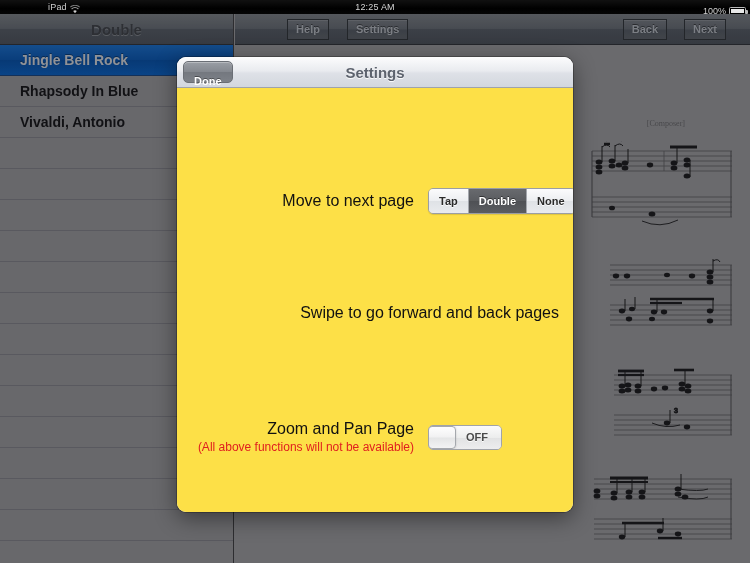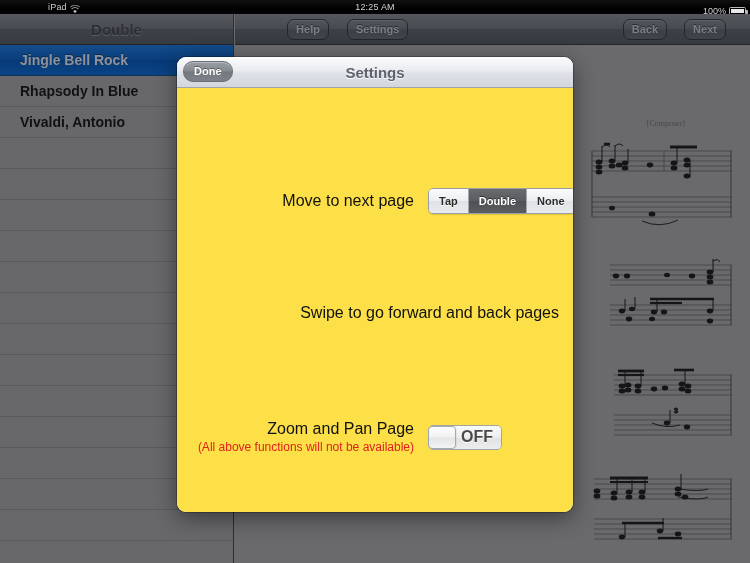--- a/index.html
+++ b/index.html
@@ -69,21 +69,21 @@
     position:absolute; left:235px; top:14px; right:0; bottom:0;
     background:#88888c; overflow:hidden;
   }
   #toolbar {
     position:relative; height:31px; width:100%;
     background:linear-gradient(to bottom,#6d7177 0%,#5c6169 48%,#4d525b 52%,#464b54 100%);
     border-bottom:1px solid #2d3036;
   }
   .tb-btn {
     position:absolute; top:5px; height:21px; min-width:42px;
-    border:1px solid #2e3136; border-radius:7px;
+    border:1px solid #2e3136; border-radius:0;
     background:linear-gradient(to bottom,#6a6e75 0%,#5a5f67 49%,#4d525b 51%,#53585f 100%);
     color:#9ea2a9; font-size:11px; font-weight:bold; line-height:19px;
     text-align:center; padding:0 8px;
     text-shadow:0 -1px 0 rgba(0,0,0,.45);
     box-shadow:inset 0 1px 0 rgba(255,255,255,.10);
   }
   #btn-help { left:52px; }
   #btn-settings { left:112px; }
   #btn-back { right:83px; }
   #btn-next { right:24px; }
@@ -117,22 +117,22 @@
     position:relative; height:31px;
     background:linear-gradient(to bottom,#fcfcfd 0%,#e9ebef 46%,#dee1e7 54%,#d3d7de 100%);
     border-bottom:1px solid #9fa3ab;
     display:flex; align-items:center; justify-content:center;
   }
   #modal-title {
     font-size:15px; font-weight:bold; color:#5d636e;
     text-shadow:0 1px 0 rgba(255,255,255,.85);
   }
   #btn-done {
-    position:absolute; left:6px; top:4px; height:21px; padding:0 10px;
-    border:1px solid #6a6e75; border-radius:10px;
+    position:absolute; left:6px; top:4px; height:21px; padding:10px 10px;
+    border:1px solid #6a6e75; border-radius:5px;
     background:linear-gradient(to bottom,#9a9ea5 0%,#84888f 48%,#74787f 52%,#7d8188 100%);
     color:#ffffff; font-size:11px; font-weight:bold; line-height:19px;
     text-shadow:0 -1px 0 rgba(0,0,0,.4);
     box-shadow:inset 0 1px 0 rgba(255,255,255,.30);
   }
   #modal-body { position:relative; height:424px; background:#fde047; }
 
   .setting-row {
     position:absolute; left:0; right:0;
     display:flex; align-items:center;
@@ -176,21 +176,21 @@
     position:absolute; left:0; top:0; bottom:0; width:48px;
     background:linear-gradient(to bottom,#3f8fe0 0%,#2a74cc 48%,#1f66c2 52%,#3d8ade 100%);
     display:flex; align-items:center; justify-content:center;
     color:#fff; font-size:11px; font-weight:bold;
     text-shadow:0 -1px 0 rgba(0,0,0,.35);
   }
   .switch .track-off {
     position:absolute; right:0; top:0; bottom:0; width:48px;
     background:linear-gradient(to bottom,#fbfbfb 0%,#eceded 50%,#e1e2e3 51%,#ededee 100%);
     display:flex; align-items:center; justify-content:center;
-    color:#4a4a4a; font-size:16px; font-weight:bold;
+    color:#4a4a4a; font-size:11px; font-weight:bold;
     text-shadow:0 1px 0 rgba(255,255,255,.9);
   }
   .switch .knob {
     position:absolute; top:0; bottom:0; width:28px;
     background:linear-gradient(to bottom,#fefefe 0%,#f1f1f2 48%,#e4e5e6 52%,#f3f3f4 100%);
     border:1px solid #a5a8ad; border-radius:4px;
     box-shadow:0 0 2px rgba(0,0,0,.18);
   }
   .switch.on  .knob { right:-1px; }
   .switch.off .knob { left:-1px; }

